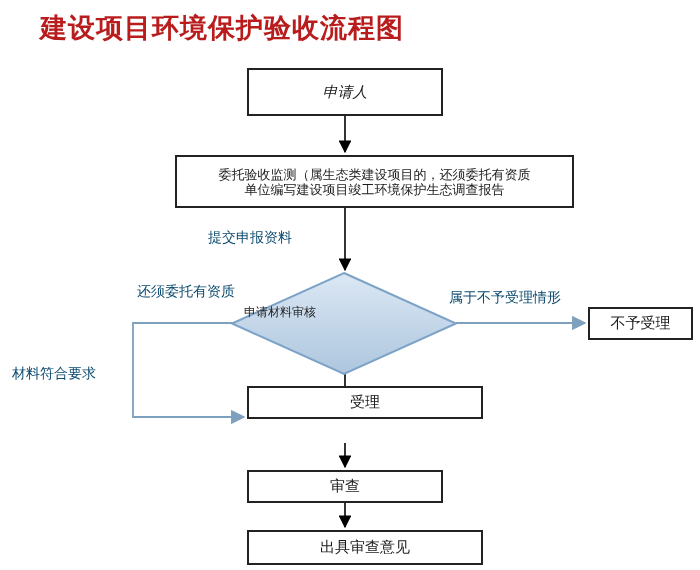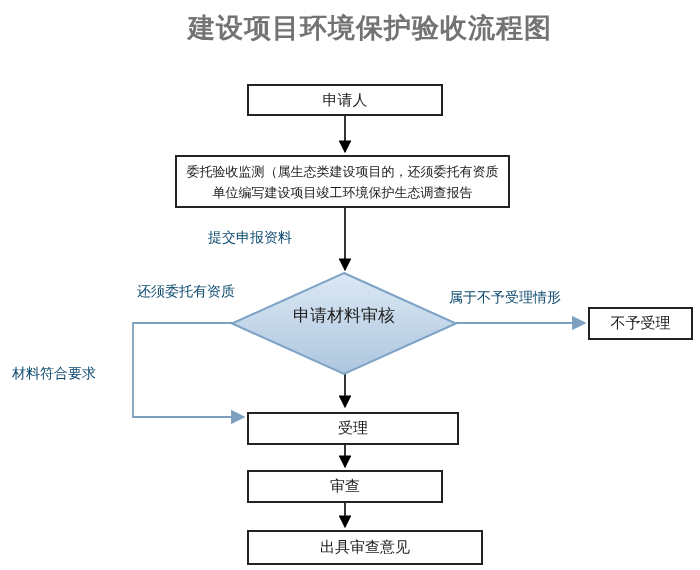--- a/index.html
+++ b/index.html
@@ -6,44 +6,43 @@
   .canvas{
     position:relative;
     width:700px;height:570px;
     background:#ffffff;
     font-family:"DejaVu Sans","Liberation Sans",sans-serif;
     color:#1a1a1a;
     overflow:hidden;
   }
   .title{
     position:absolute;left:40px;top:10px;width:660px;
-    text-align:center;
-    font-size:27px;font-weight:bold;color:#737373;
+    font-size:27px;font-weight:bold;color:#b91c1c;
     letter-spacing:1px;
     margin:0;
   }
   svg.layer{position:absolute;left:0;top:0;width:700px;height:570px;}
   .node{
     position:absolute;
     box-sizing:border-box;
     display:flex;align-items:center;justify-content:center;
     text-align:center;
     background:#ffffff;
     border:2px solid #222222;
     font-size:15px;
   }
-  .n-applicant{left:247px;top:84px;width:196px;height:32px;}
-  .n-entrust{left:175px;top:155px;width:335px;height:53px;font-size:13px;line-height:21px;white-space:pre-line;}
+  .n-applicant{left:247px;top:68px;width:196px;height:48px;font-style:italic;}
+  .n-entrust{left:175px;top:155px;width:399px;height:53px;font-size:13px;line-height:15px;white-space:pre-line;}
   .n-reject{left:588px;top:307px;width:105px;height:33px;}
-  .n-accept{left:247px;top:412px;width:212px;height:33px;}
+  .n-accept{left:247px;top:386px;width:236px;height:33px;}
   .n-examine{left:247px;top:470px;width:196px;height:33px;}
   .n-opinion{left:247px;top:530px;width:236px;height:35px;}
   .diamond-label{
     position:absolute;left:244px;top:304px;width:200px;
-    text-align:center;font-size:17px;color:#1f1f1f;
+    text-align:left;font-size:12px;color:#1f1f1f;
   }
   .edge-label{
     position:absolute;font-size:14px;color:#0c4a6e;white-space:nowrap;
   }
   .l-submit{left:208px;top:229px;}
   .l-needfix{left:137px;top:283px;}
   .l-rejectcase{left:449px;top:289px;text-align:center;}
   .l-materialok{left:12px;top:365px;}
 </style>
 </head>

